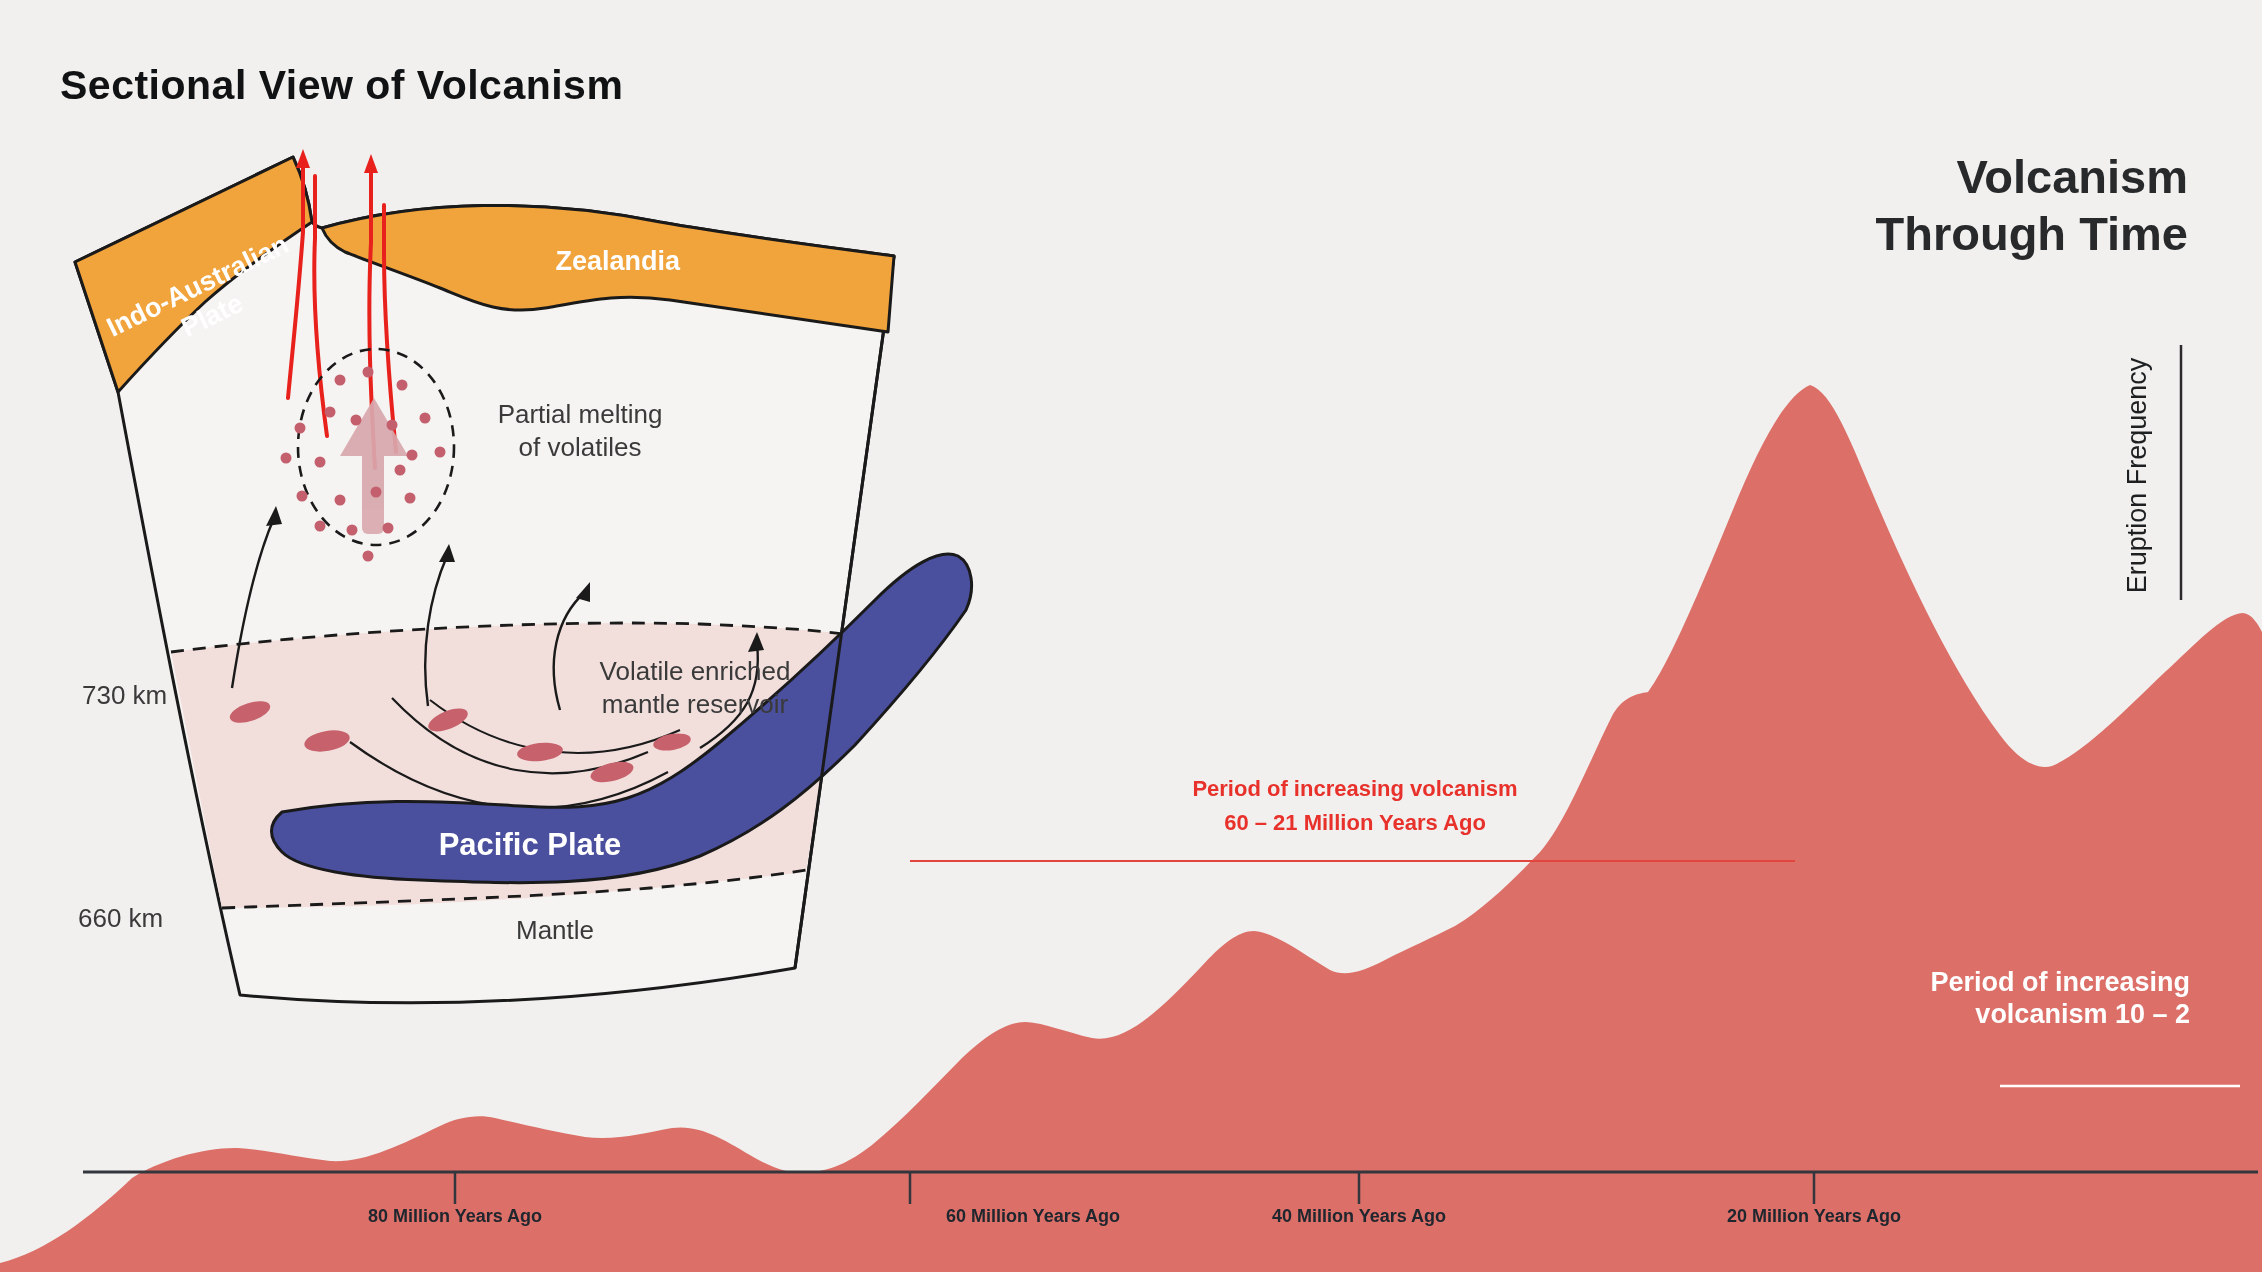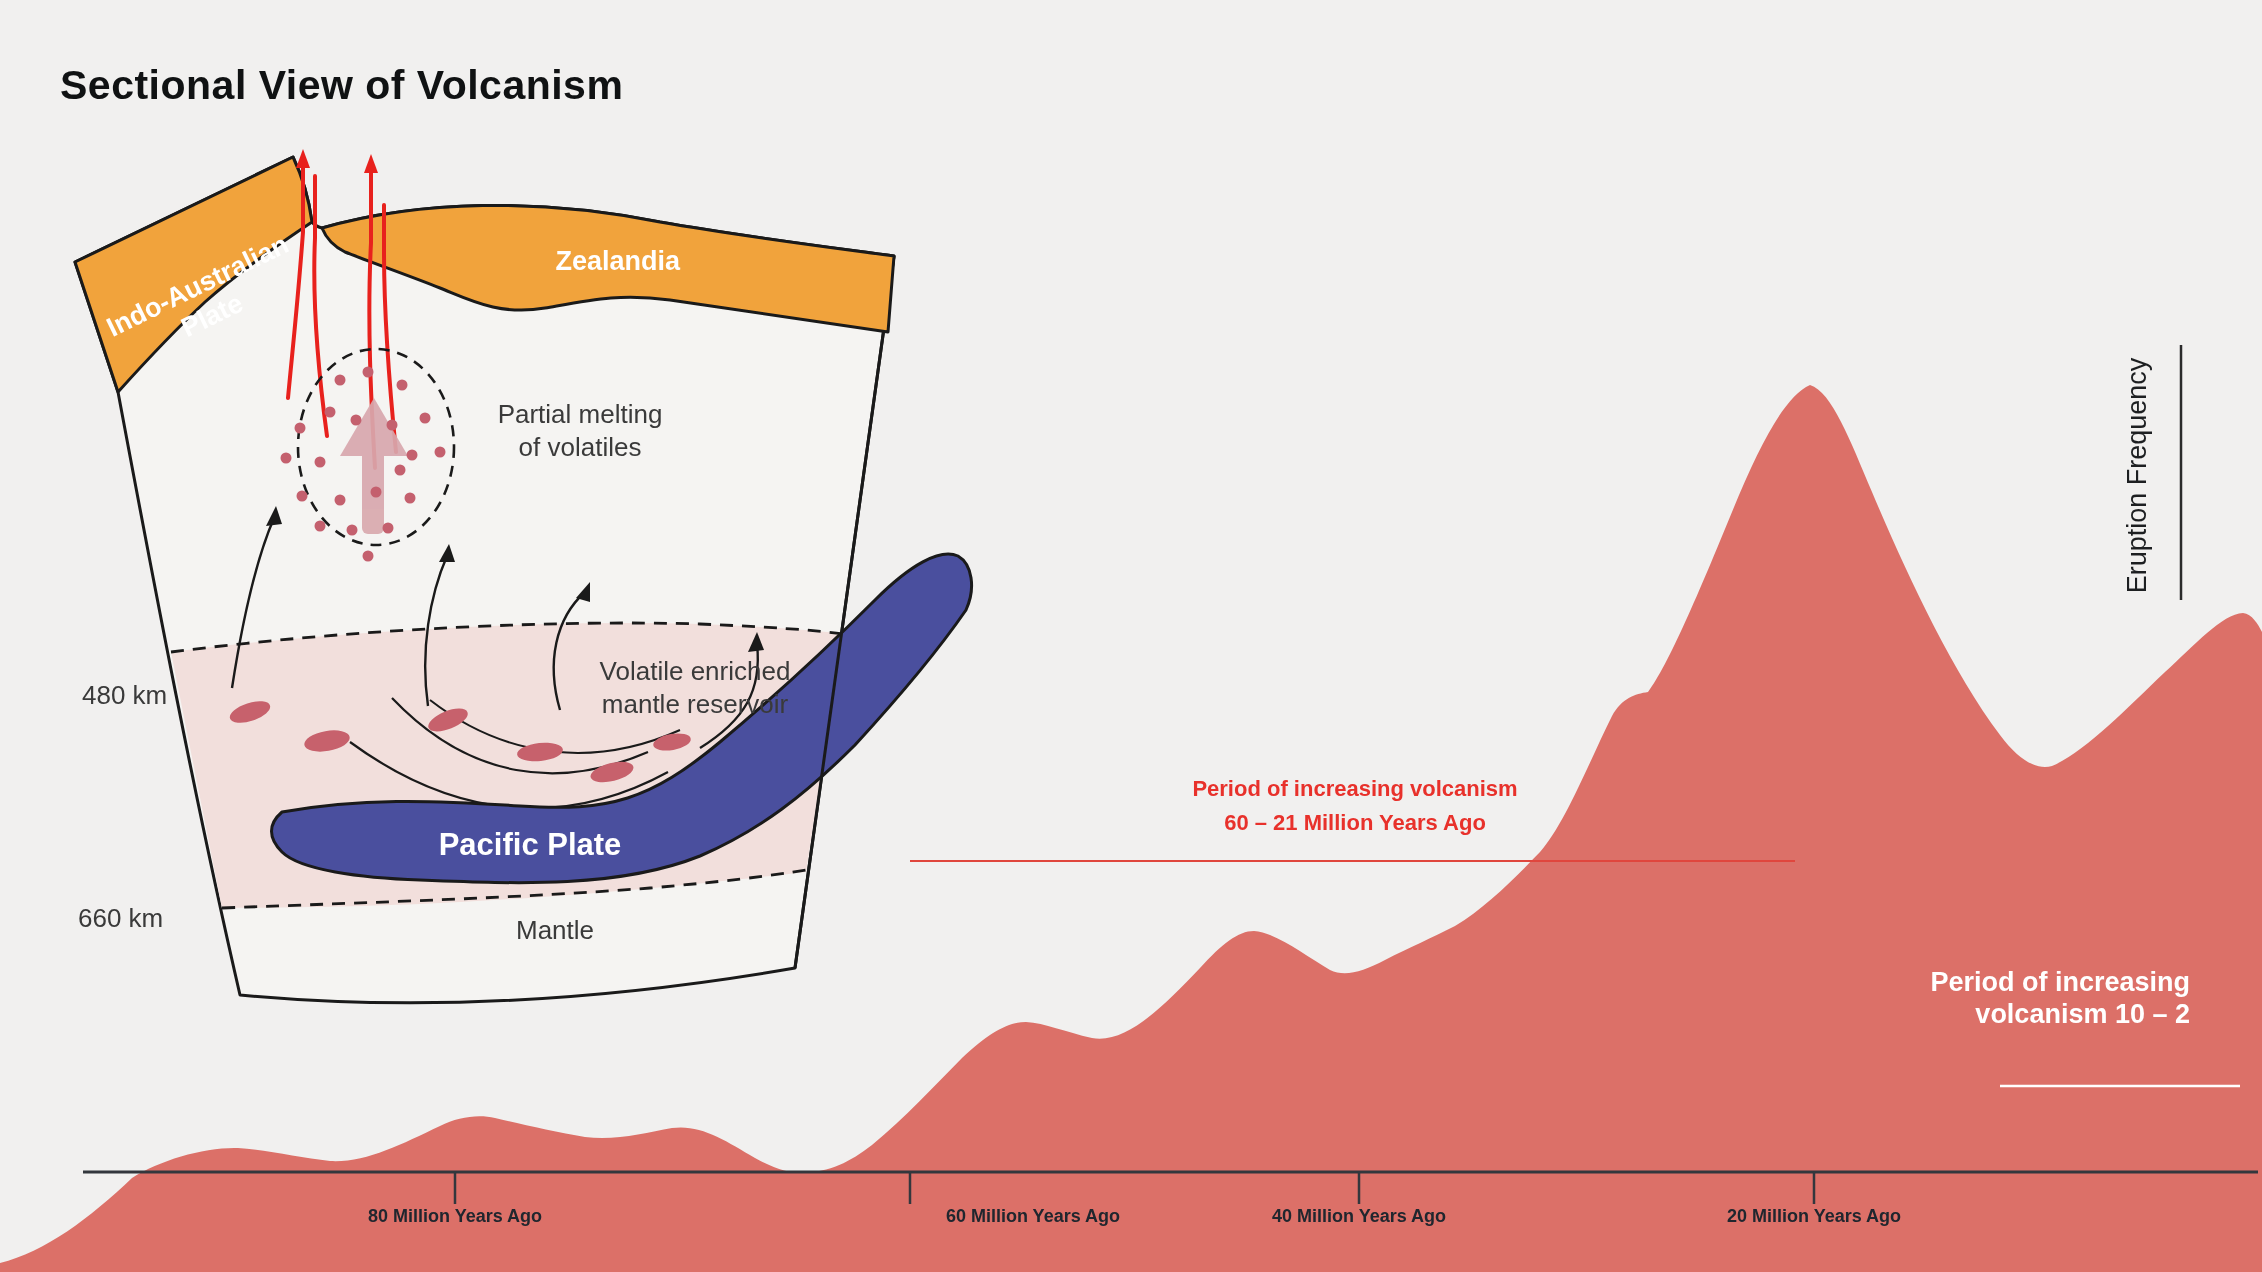--- a/index.html
+++ b/index.html
@@ -218,20 +218,24 @@
     <g fill="#1a1a1a">
       <polygon points="266,526 282,524 276,506"></polygon>
       <polygon points="439,562 455,562 449,544"></polygon>
       <polygon points="576,598 590,602 590,582"></polygon>
       <polygon points="748,652 764,650 757,632"></polygon>
     </g>
   </svg>
 
   <div class="lbl main-title">Sectional View of Volcanism</div>
 
+  <div class="lbl chart-title">
+    <div>Volcanism</div>
+    <div>Through Time</div>
+  </div>
 
   <div class="lbl yaxis-label">Eruption Frequency</div>
 
   <div class="lbl axis-label" style="left:245px;">80 Million Years Ago</div>
   <div class="lbl axis-label" style="left:700px;text-align:right;">60 Million Years Ago</div>
   <div class="lbl axis-label" style="left:1149px;">40 Million Years Ago</div>
   <div class="lbl axis-label" style="left:1604px;">20 Million Years Ago</div>
 
   <div class="lbl red-ann">
     <div>Period of increasing volcanism</div>
@@ -253,19 +257,19 @@
   <div class="lbl dg dg-center partial">
     <div>Partial melting</div>
     <div>of volatiles</div>
   </div>
 
   <div class="lbl dg dg-center volatile">
     <div>Volatile enriched</div>
     <div>mantle reservoir</div>
   </div>
 
-  <div class="lbl dg d410">480 km</div>
+  <div class="lbl dg d410">730 km</div>
   <div class="lbl dg d660">660 km</div>
 
   <div class="lbl dg plate-label dg-center pacific">Pacific Plate</div>
   <div class="lbl dg dg-center mantle">Mantle</div>
 
 </div>
 
 </body></html>

